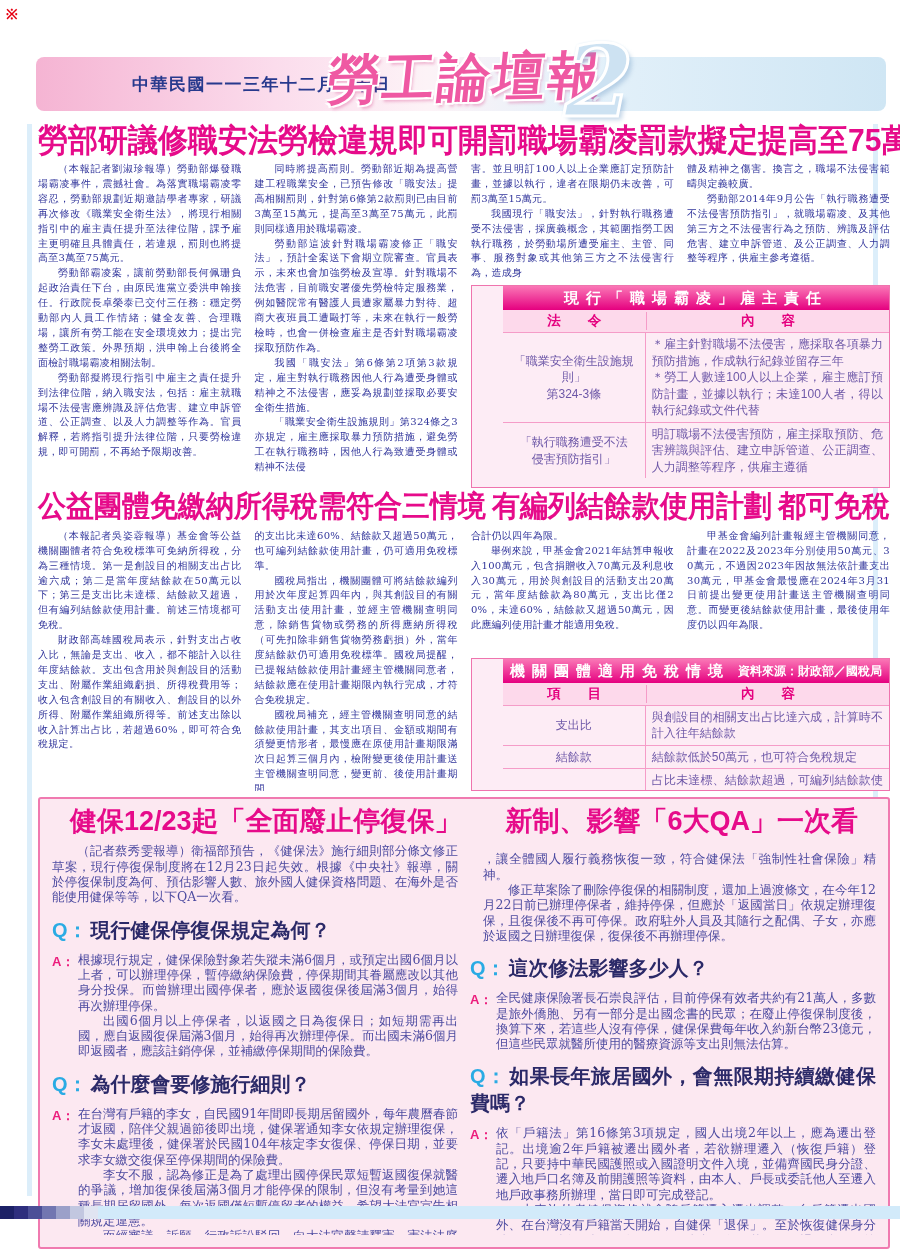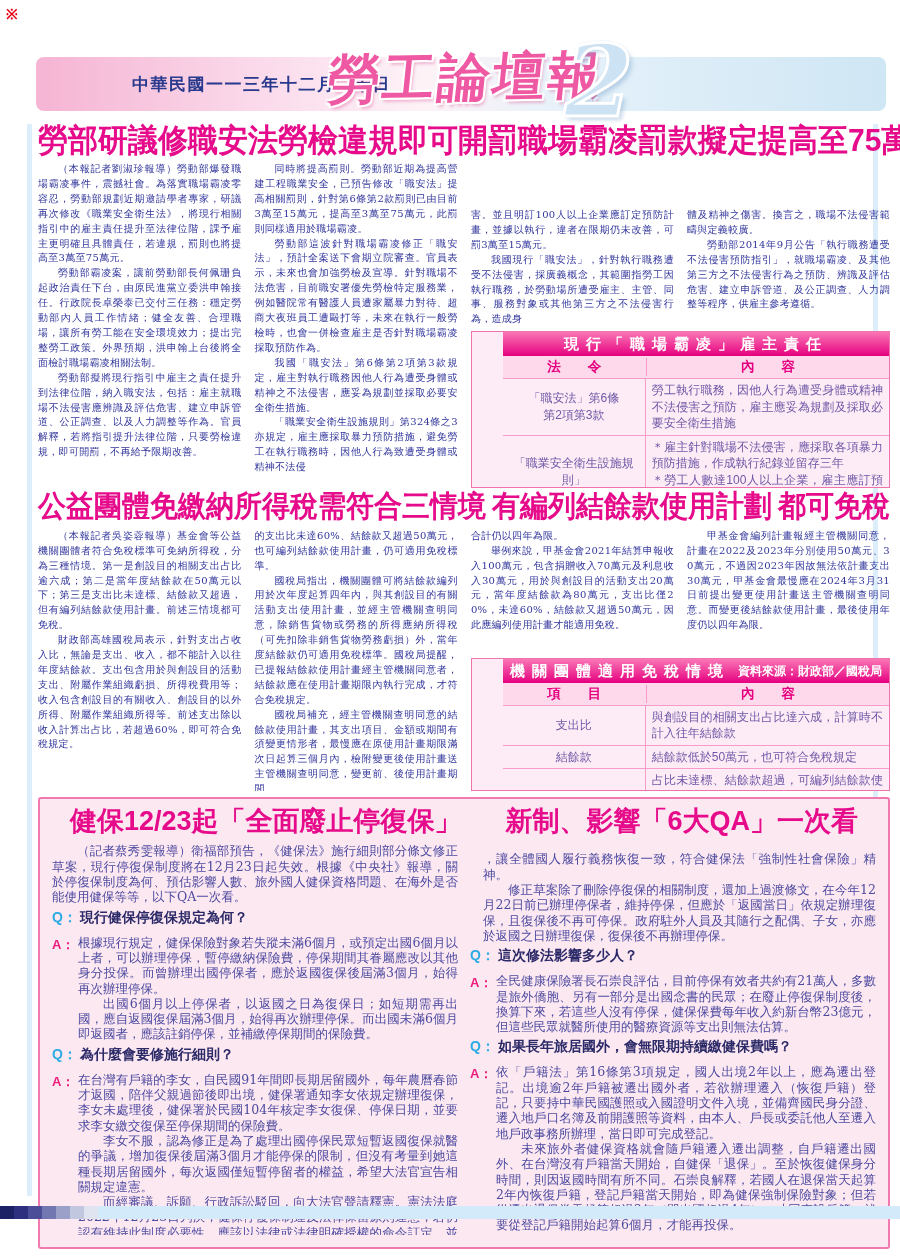--- a/index.html
+++ b/index.html
@@ -21,21 +21,21 @@
   .content{position:absolute;left:38px;top:122px;width:852px;}
   .headline{display:flex;justify-content:space-between;align-items:baseline;white-space:nowrap;
     font-family:"Liberation Sans","DejaVu Sans",sans-serif;font-weight:bold;color:#e60b8a;
     font-size:30px;line-height:1.1;margin:0 0 7px 0;transform:scaleY(1.06);transform-origin:top left;}
   .headline.hl2{font-size:28px;margin-top:3px;}
   .art-body{display:flex;gap:13px;text-align:justify;}
   .col{flex:1;overflow:hidden;min-width:0;}
   .right-half{flex:2.06;display:flex;flex-direction:column;min-width:0;}
   .cols2{display:flex;gap:13px;overflow:hidden;}
   .a1body{height:326px;}
-  .a1body .cols2{height:120px;margin-top:46px;}
+  .a1body .cols2{height:120px;}
   .a2body{height:262px;}
   .a2body .cols2{height:126px;}
   .bodyp{margin:0;text-indent:2em;font-size:10px;line-height:14.9px;color:#31359b;
     letter-spacing:.3px;word-break:break-all;}
   .bodyp.noindent{text-indent:0;}
 
   
   .news-table{margin-top:3px;border:1px solid #ef74ae;background:#fdecf5;flex:1;overflow:hidden;
     font-family:"Liberation Sans","DejaVu Sans",sans-serif;padding-left:31px;}
   .nt-title{display:flex;justify-content:center;align-items:center;gap:8px;
@@ -55,21 +55,21 @@
   .nt-right{padding:3px 6px;word-break:break-all;text-align:justify;}
   .nt-right p{margin:0;}
 
   
   .qa-box{margin-top:6px;border:2px solid #f07ab0;background:#fce8f1;border-radius:3px;
     padding:6px 12px 20px;height:452px;box-sizing:border-box;overflow:hidden;}
   .headline.hl3{justify-content:center;gap:44px;font-size:27px;margin:2px 0 7px;transform:none;}
   .qa-cols{display:flex;gap:12px;}
   .qa-col{flex:1;min-width:0;height:392px;overflow:hidden;text-align:justify;}
   .qa-intro{margin:0 0 2px;text-indent:2em;font-size:12.5px;line-height:15.3px;color:#4c4aa0;word-break:break-all;}
-  .qa-q{margin:4px 0 2px;font-family:"Liberation Sans","DejaVu Sans",sans-serif;font-weight:bold;font-size:14px;}
+  .qa-q{margin:12px 0 2px;font-family:"Liberation Sans","DejaVu Sans",sans-serif;font-weight:bold;font-size:20px;}
   .qa-q-marker{color:#2aabe4;margin-right:3px;}
   .qa-q-text{color:#2b2968;}
   .qa-a{position:relative;padding-left:26px;}
   .qa-a.cont{padding-left:13px;}
   .qa-a-marker{position:absolute;left:0;top:1px;color:#ec1c7c;font-weight:bold;font-size:13px;
     font-family:"Liberation Sans","DejaVu Sans",sans-serif;}
   .qa-a p{margin:0;font-size:12.5px;line-height:15.3px;color:#4c4aa0;text-indent:2em;word-break:break-all;}
   .qa-a p.first{text-indent:0;margin-top:8px;}
 
   
@@ -130,27 +130,20 @@
           <div class="news-table">
             <div class="nt-title">
               <span class="nt-title-text">現行「職場霸凌」雇主責任</span>
             </div>
             <div class="nt-head">
               <span>法　　令</span>
               <span>內　　容</span>
             </div>
             <div class="nt-rows">
                 <div class="nt-row">
-                  <div class="nt-left">「職安法」第6條
-第2項第3款</div>
-                  <div class="nt-right">
-                    <p>勞工執行職務，因他人行為遭受身體或精神不法侵害之預防，雇主應妥為規劃及採取必要安全衛生措施</p>
-                  </div>
-                </div>
-                <div class="nt-row">
                   <div class="nt-left">「職業安全衛生設施規則」
 第324-3條</div>
                   <div class="nt-right">
                     <p>＊雇主針對職場不法侵害，應採取各項暴力預防措施，作成執行紀錄並留存三年</p>
                     <p>＊勞工人數達100人以上企業，雇主應訂預防計畫，並據以執行；未達100人者，得以執行紀錄或文件代替</p>
                   </div>
                 </div>
                 <div class="nt-row">
                   <div class="nt-left">「執行職務遭受不法
 侵害預防指引」</div>

